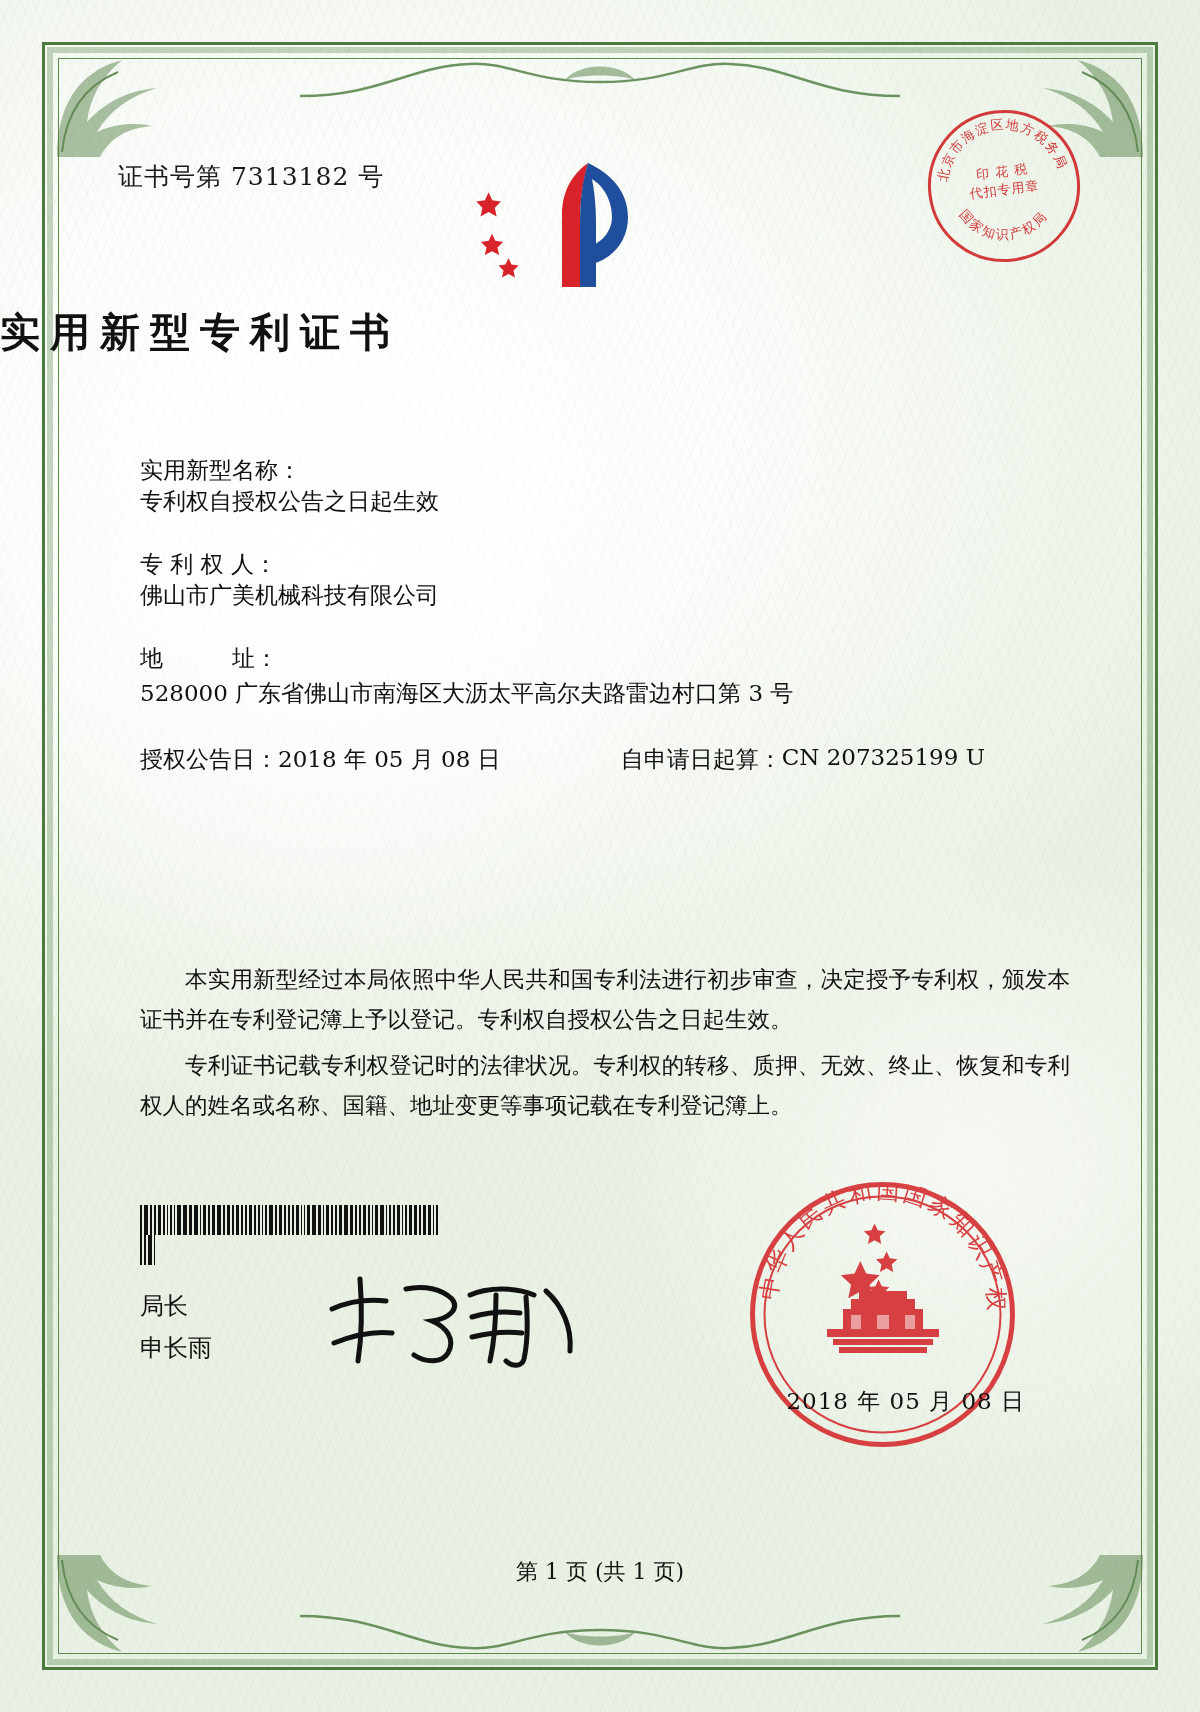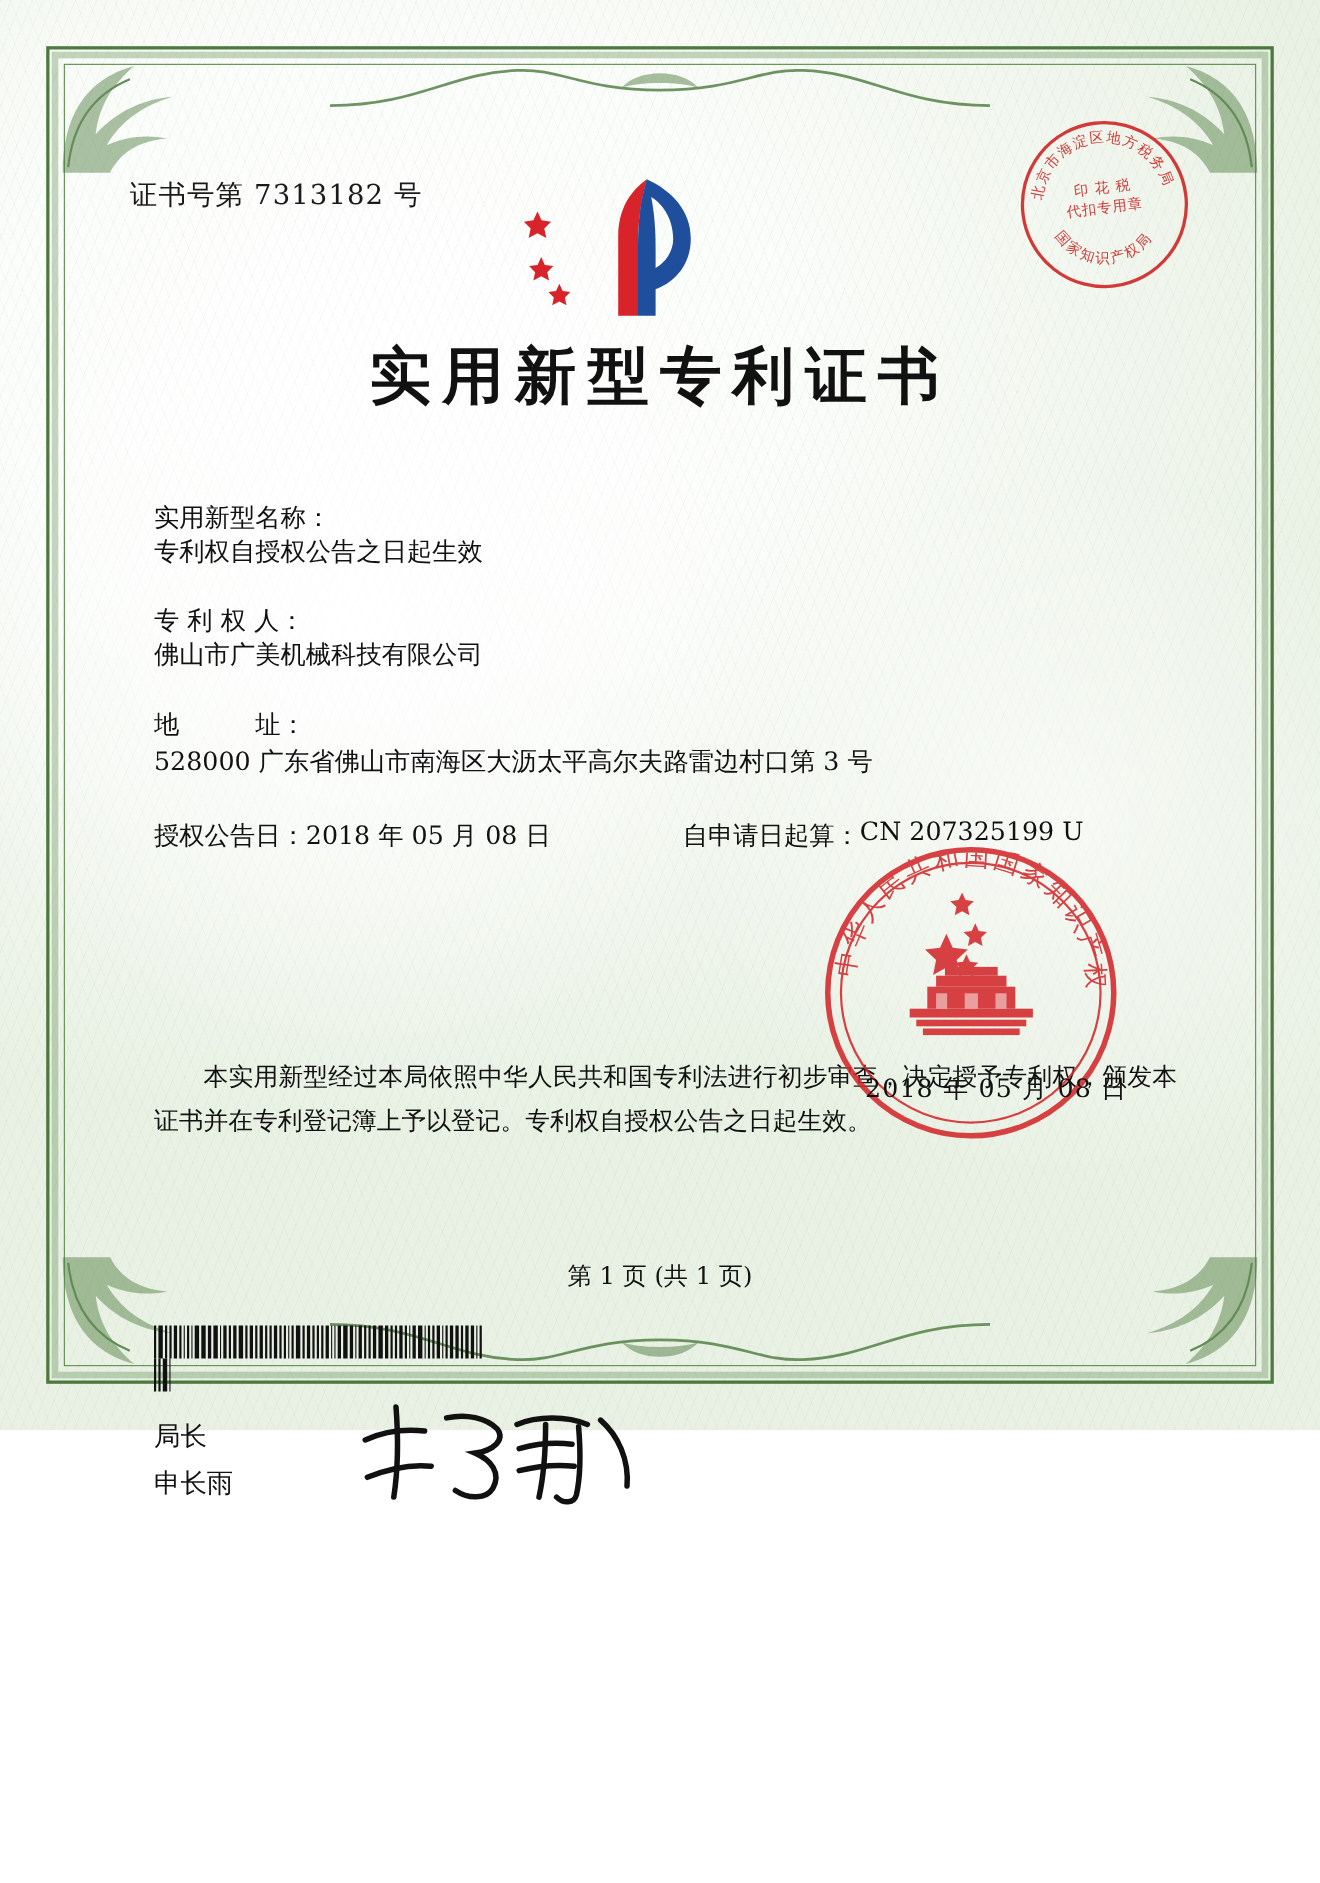--- a/index.html
+++ b/index.html
@@ -4,21 +4,21 @@
 <style>
   html,body{margin:0;padding:0;}
   body{
     width:1200px;height:1712px;
     background:#ffffff;
     font-family:"DejaVu Serif","Liberation Serif",serif;
     overflow:hidden;
   }
   .page{
     position:relative;
-    width:1200px;height:1300px;
+    width:1200px;height:1712px;
     background:
       radial-gradient(ellipse 900px 700px at 30% 25%, #ffffff 0%, #fbfdfa 40%, #f2f7ef 70%, #e9f1e4 100%),
       linear-gradient(160deg,#ffffff 0%,#f7faf4 35%,#eef4e8 65%,#e4eddc 100%);
   }
   
   .wash{
     position:absolute;inset:0;
     background:
       repeating-linear-gradient(112deg, rgba(120,160,110,.055) 0px, rgba(120,160,110,.055) 1px, rgba(255,255,255,0) 1px, rgba(255,255,255,0) 9px),
       repeating-linear-gradient(68deg, rgba(120,160,110,.045) 0px, rgba(120,160,110,.045) 1px, rgba(255,255,255,0) 1px, rgba(255,255,255,0) 11px);
@@ -60,22 +60,22 @@
 
   
   .content{position:absolute;left:0;top:0;right:0;bottom:0;}
   .cert-no{
     position:absolute;left:118px;top:160px;
     font-size:25px;color:#1a1a1a;letter-spacing:1px;
     font-family:"DejaVu Serif","Liberation Serif",serif;
   }
   .logo{position:absolute;left:470px;top:155px;width:200px;height:150px;}
   .title{
-    position:absolute;left:0;right:0;top:305px;text-align:center;
-    font-size:56px;font-weight:bold;letter-spacing:10px;color:#111;
+    position:absolute;left:0;right:0;top:305px;
+    font-size:40px;font-weight:bold;letter-spacing:10px;color:#111;
     font-family:"DejaVu Serif","Liberation Serif",serif;
   }
   .seal-tax{
     position:absolute;right:120px;top:110px;
     width:146px;height:146px;border-radius:50%;
     border:3px solid #d02a2a;color:#d02a2a;
     opacity:.92;
     transform:rotate(-7deg);
   }
   .seal-tax .arc{
@@ -208,20 +208,21 @@
       <div class="pubrow">
         <span>授权公告日：</span>
         <span>2018 年 05 月 08 日</span>
         <span class="right">自申请日起算：</span>
         <span>CN 207325199 U</span>
       </div>
     </div>
 
     <div class="paras">
       <p>本实用新型经过本局依照中华人民共和国专利法进行初步审查，决定授予专利权，颁发本证书并在专利登记簿上予以登记。专利权自授权公告之日起生效。</p>
+      <p>专利证书记载专利权登记时的法律状况。专利权的转移、质押、无效、终止、恢复和专利权人的姓名或名称、国籍、地址变更等事项记载在专利登记簿上。</p>
     </div>
 
     <div class="barcode" id="barcode"><span style="width:2px"></span><span style="width:4px"></span><span style="width:2px"></span><span style="width:2px"></span><span style="width:3px"></span><span style="width:2px"></span><span style="width:1px"></span><span style="width:2px"></span><span style="width:1px"></span><span style="width:4px"></span><span style="width:4px"></span><span style="width:3px"></span><span style="width:4px"></span><span style="width:1px"></span><span style="width:3px"></span><span style="width:2px"></span><span style="width:3px"></span><span style="width:4px"></span><span style="width:2px"></span><span style="width:3px"></span><span style="width:2px"></span><span style="width:3px"></span><span style="width:2px"></span><span style="width:2px"></span><span style="width:3px"></span><span style="width:2px"></span><span style="width:2px"></span><span style="width:1px"></span><span style="width:2px"></span><span style="width:4px"></span><span style="width:2px"></span><span style="width:3px"></span><span style="width:2px"></span><span style="width:2px"></span><span style="width:2px"></span><span style="width:3px"></span><span style="width:1px"></span><span style="width:1px"></span><span style="width:3px"></span><span style="width:4px"></span><span style="width:3px"></span><span style="width:1px"></span><span style="width:3px"></span><span style="width:2px"></span><span style="width:2px"></span><span style="width:3px"></span><span style="width:4px"></span><span style="width:3px"></span><span style="width:2px"></span><span style="width:2px"></span><span style="width:3px"></span><span style="width:2px"></span><span style="width:1px"></span><span style="width:3px"></span><span style="width:4px"></span><span style="width:1px"></span><span style="width:2px"></span><span style="width:2px"></span><span style="width:3px"></span><span style="width:1px"></span><span style="width:2px"></span><span style="width:3px"></span><span style="width:3px"></span><span style="width:2px"></span><span style="width:3px"></span><span style="width:3px"></span><span style="width:1px"></span><span style="width:2px"></span><span style="width:2px"></span><span style="width:2px"></span><span style="width:4px"></span><span style="width:1px"></span></div>
 
     <div class="sig-block">
       <div>局长</div>
       <div>申长雨</div>
     </div>
 
     <svg class="signature" viewBox="0 0 270 110">

